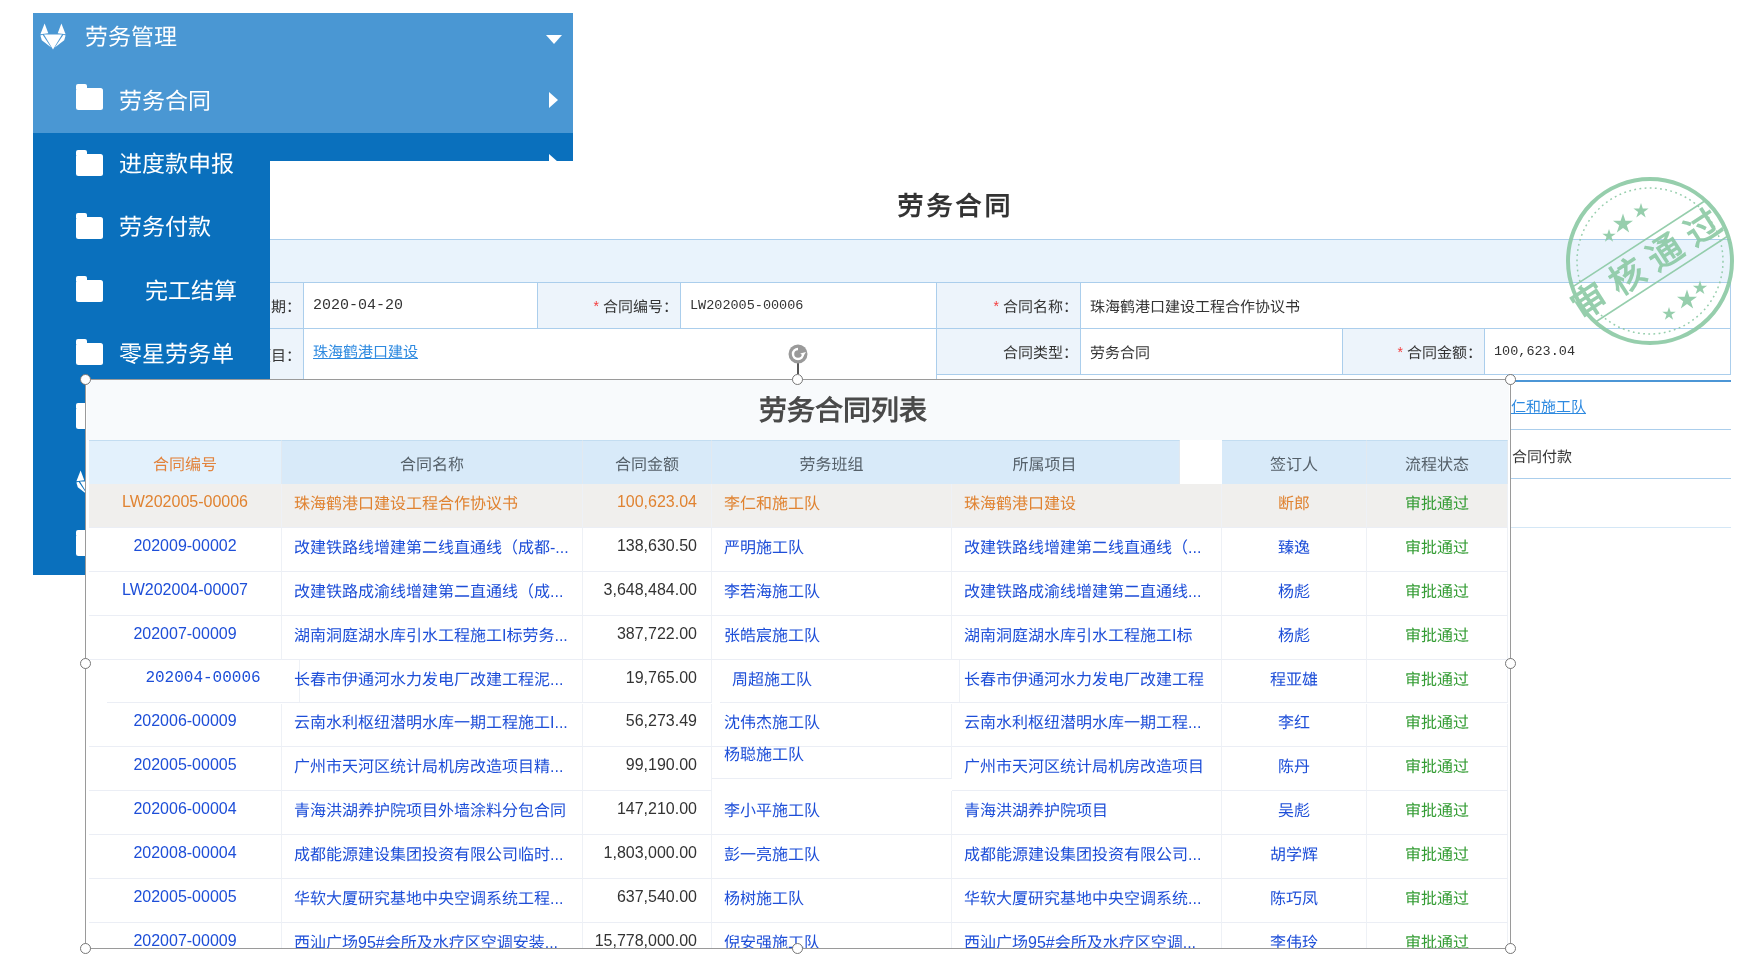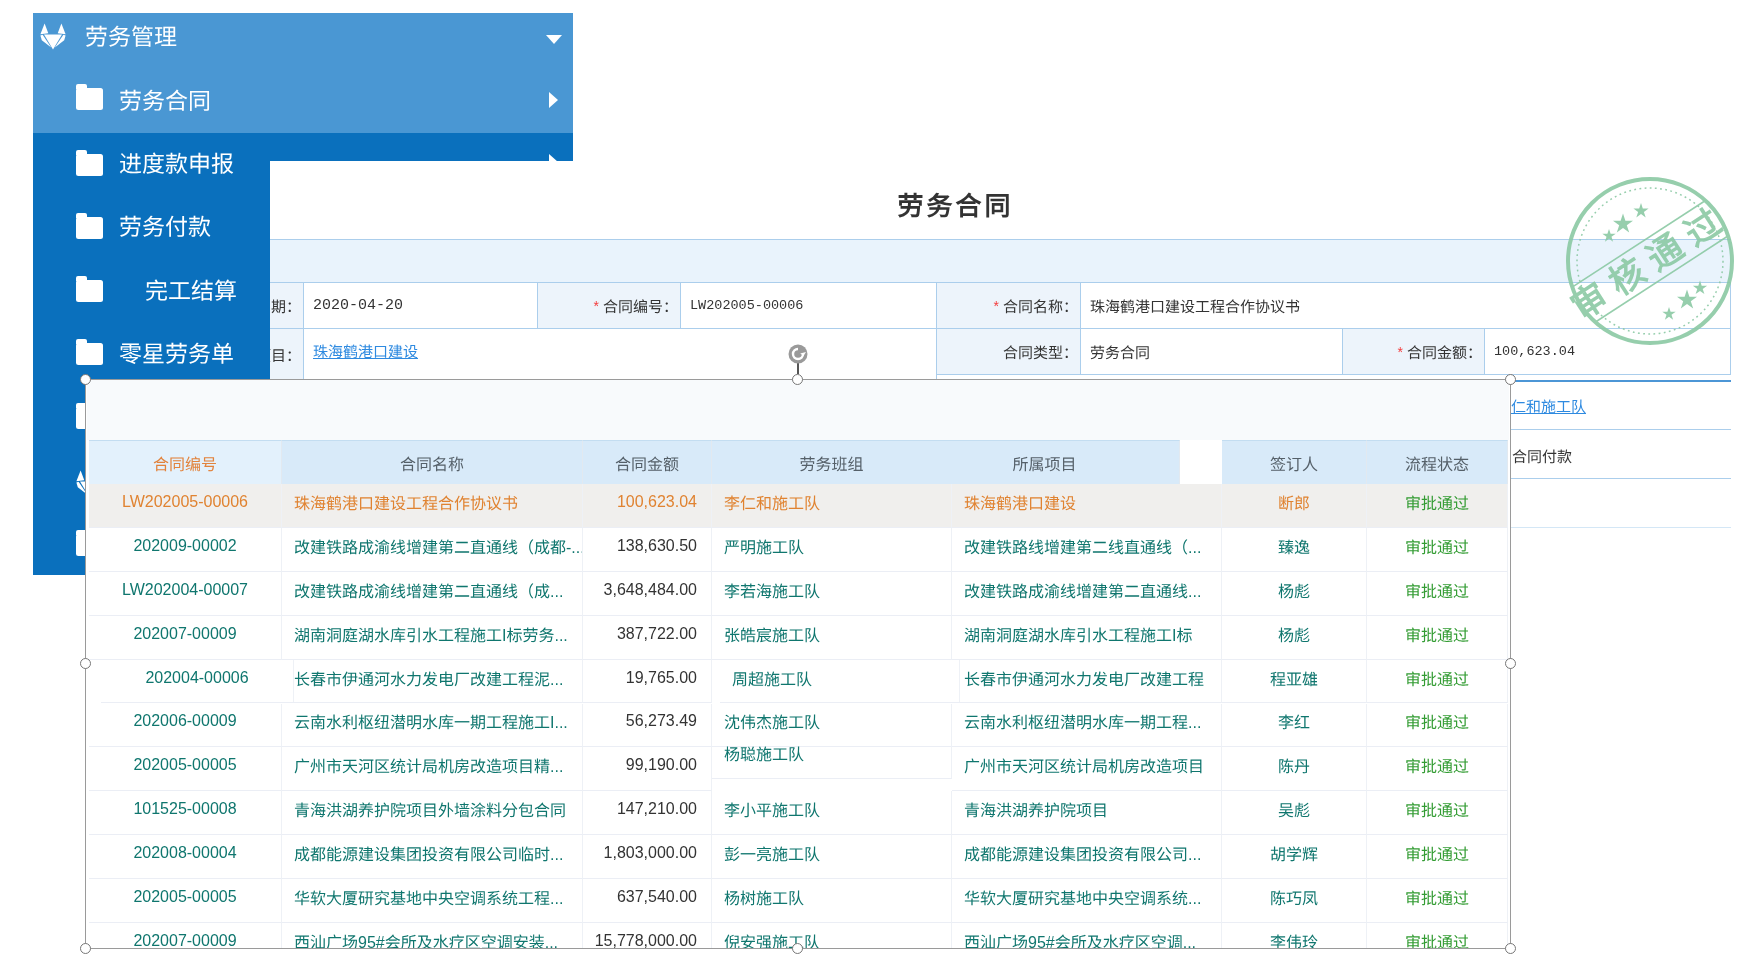--- a/index.html
+++ b/index.html
@@ -28,21 +28,21 @@
 
 .modal { left:85px; top:379px; width:1426px; height:570px; background:#fff; border:1px solid #9a9a9a; z-index:30; overflow:hidden; }
 .mhead { position:absolute; left:1px; top:0; right:1px; height:60px; background:#f8fafc; }
 .mtitle { position:absolute; top:14px; left:517px; width:480px; text-align:center; font-size:28px; line-height:34px; font-weight:bold; color:#4a4a4a; }
 .tbl { position:absolute; left:3px; top:60px; width:1419px; }
 .hcell { position:absolute; height:44px; background:#d8eaf9; border-top:1px solid #c3ddf1; border-right:1px solid #e2e9f0; display:flex; align-items:center; justify-content:center; font-size:16px; color:#556069; }
 .rcell { position:absolute; height:43.9px; border-bottom:1px solid #ebeef5; border-right:1px solid #eef1f6; display:flex; align-items:center; padding-bottom:7px; font-size:16px; overflow:hidden; white-space:nowrap; }
 .cc { justify-content:center; }
 .rr { justify-content:flex-end; padding-right:14px; }
 .ll { padding-left:12px; }
-.blue { color:#0f766e; }
+.blue { color:#1d4ed8; }
 .dark { color:#333; }
 .orange { color:#e08331; }
 .green { color:#339c33; }
 
 .hdl { position:absolute; width:11px; height:11px; border-radius:50%; background:#fff; border:1.5px solid #777; z-index:40; }
 </style>
 </head>
 <body>
 
 <div id="base">
@@ -142,78 +142,79 @@
       <path d="M17.7 10.2 L21.4 0.6 L25.6 11.2 Z"></path>
       <path d="M4.0 11.6 L22.0 11.6 L13 26.6 Z"></path>
       <path d="M0.4 12.4 L2.6 11.8 L11.2 24.4 L1.8 17.3 Z"></path>
       <path d="M25.6 12.4 L23.4 11.8 L14.8 24.4 L24.2 17.3 Z"></path>
     </g>
   </svg>
 </div>
 
 <div class="abs modal">
   <div class="mhead"></div>
+  <div class="mtitle">劳务合同列表</div>
   <div class="tbl" id="tbl">
       <div class="hcell" style="left:0px; top:0; width:193px; background:#e3f1fc; color:#e2833c;">合同编号</div>
       <div class="hcell" style="left:193px; top:0; width:301px; ">合同名称</div>
       <div class="hcell" style="left:494px; top:0; width:129px; ">合同金额</div>
       <div class="hcell" style="left:623px; top:0; width:240px; ">劳务班组</div>
       <div class="hcell" style="left:821px; top:0; width:270px; ">所属项目</div>
       <div class="hcell" style="left:1133px; top:0; width:145px; ">签订人</div>
       <div class="hcell" style="left:1278px; top:0; width:141px; ">流程状态</div>
       <div class="rcell cc orange" style="left:0px; top:44px; width:193px; background:#f0efed;">LW202005-00006</div>
       <div class="rcell ll orange" style="left:193px; top:44px; width:301px; background:#f0efed;">珠海鹤港口建设工程合作协议书</div>
       <div class="rcell rr orange" style="left:494px; top:44px; width:129px; background:#f0efed;">100,623.04</div>
       <div class="rcell ll orange" style="left:623px; top:44px; width:240px; background:#f0efed;">李仁和施工队</div>
       <div class="rcell ll orange" style="left:863px; top:44px; width:270px; background:#f0efed;">珠海鹤港口建设</div>
       <div class="rcell cc orange" style="left:1133px; top:44px; width:145px; background:#f0efed;">断郎</div>
       <div class="rcell cc green" style="left:1278px; top:44px; width:141px; background:#f0efed;">审批通过</div>
       <div class="rcell cc blue" style="left:0px; top:87.9px; width:193px; ">202009-00002</div>
-      <div class="rcell ll blue" style="left:193px; top:87.9px; width:301px; ">改建铁路成渝线增建第二直通线（成都-...</div>
+      <div class="rcell ll blue" style="left:193px; top:87.9px; width:301px; ">改建铁路线增建第二线直通线（成都-...</div>
       <div class="rcell rr dark" style="left:494px; top:87.9px; width:129px; ">138,630.50</div>
       <div class="rcell ll blue" style="left:623px; top:87.9px; width:240px; ">严明施工队</div>
       <div class="rcell ll blue" style="left:863px; top:87.9px; width:270px; ">改建铁路线增建第二线直通线（...</div>
       <div class="rcell cc blue" style="left:1133px; top:87.9px; width:145px; ">臻逸</div>
       <div class="rcell cc green" style="left:1278px; top:87.9px; width:141px; ">审批通过</div>
       <div class="rcell cc blue" style="left:0px; top:131.8px; width:193px; ">LW202004-00007</div>
       <div class="rcell ll blue" style="left:193px; top:131.8px; width:301px; ">改建铁路成渝线增建第二直通线（成...</div>
       <div class="rcell rr dark" style="left:494px; top:131.8px; width:129px;text-align:right; ">3,648,484.00</div>
       <div class="rcell ll blue" style="left:623px; top:131.8px; width:240px; ">李若海施工队</div>
       <div class="rcell ll blue" style="left:863px; top:131.8px; width:270px; ">改建铁路成渝线增建第二直通线...</div>
       <div class="rcell cc blue" style="left:1133px; top:131.8px; width:145px; ">杨彪</div>
       <div class="rcell cc green" style="left:1278px; top:131.8px; width:141px; ">审批通过</div>
       <div class="rcell cc blue" style="left:0px; top:175.7px; width:193px; ">202007-00009</div>
       <div class="rcell ll blue" style="left:193px; top:175.7px; width:301px; ">湖南洞庭湖水库引水工程施工I标劳务...</div>
       <div class="rcell rr dark" style="left:494px; top:175.7px; width:129px; ">387,722.00</div>
       <div class="rcell ll blue" style="left:623px; top:175.7px; width:240px; ">张皓宸施工队</div>
       <div class="rcell ll blue" style="left:863px; top:175.7px; width:270px; ">湖南洞庭湖水库引水工程施工I标</div>
       <div class="rcell cc blue" style="left:1133px; top:175.7px; width:145px; ">杨彪</div>
       <div class="rcell cc green" style="left:1278px; top:175.7px; width:141px; ">审批通过</div>
-      <div class="rcell cc blue" style="left:12px; top:219.6px; width:193px; ">202004-00006</div>
+      <div class="rcell cc blue" style="left:18px; top:219.6px; width:193px;font-family:Liberation Mono, monospace; ">202004-00006</div>
       <div class="rcell ll blue" style="left:193px; top:219.6px; width:301px; ">长春市伊通河水力发电厂改建工程泥...</div>
       <div class="rcell rr dark" style="left:494px; top:219.6px; width:129px; ">19,765.00</div>
       <div class="rcell ll blue" style="left:631px; top:219.6px; width:240px;font-family:Liberation Mono, monospace; ">周超施工队</div>
       <div class="rcell ll blue" style="left:863px; top:219.6px; width:270px; ">长春市伊通河水力发电厂改建工程</div>
       <div class="rcell cc blue" style="left:1133px; top:219.6px; width:145px; ">程亚雄</div>
       <div class="rcell cc green" style="left:1278px; top:219.6px; width:141px; ">审批通过</div>
       <div class="rcell cc blue" style="left:0px; top:263.5px; width:193px; ">202006-00009</div>
       <div class="rcell ll blue" style="left:193px; top:263.5px; width:301px; ">云南水利枢纽潜明水库一期工程施工I...</div>
       <div class="rcell rr dark" style="left:494px; top:263.5px; width:129px; ">56,273.49</div>
       <div class="rcell ll blue" style="left:623px; top:263.5px; width:240px; ">沈伟杰施工队</div>
       <div class="rcell ll blue" style="left:863px; top:263.5px; width:270px; ">云南水利枢纽潜明水库一期工程...</div>
       <div class="rcell cc blue" style="left:1133px; top:263.5px; width:145px; ">李红</div>
       <div class="rcell cc green" style="left:1278px; top:263.5px; width:141px; ">审批通过</div>
       <div class="rcell cc blue" style="left:0px; top:307.4px; width:193px; ">202005-00005</div>
       <div class="rcell ll blue" style="left:193px; top:307.4px; width:301px; ">广州市天河区统计局机房改造项目精...</div>
       <div class="rcell rr dark" style="left:494px; top:307.4px; width:129px; ">99,190.00</div>
       <div class="rcell ll blue" style="left:623px; top:295px; width:240px; ">杨聪施工队</div>
       <div class="rcell ll blue" style="left:863px; top:307.4px; width:270px; ">广州市天河区统计局机房改造项目</div>
       <div class="rcell cc blue" style="left:1133px; top:307.4px; width:145px; ">陈丹</div>
       <div class="rcell cc green" style="left:1278px; top:307.4px; width:141px; ">审批通过</div>
-      <div class="rcell cc blue" style="left:0px; top:351.3px; width:193px; ">101525-00008</div>
+      <div class="rcell cc blue" style="left:0px; top:351.3px; width:193px; ">202006-00004</div>
       <div class="rcell ll blue" style="left:193px; top:351.3px; width:301px; ">青海洪湖养护院项目外墙涂料分包合同</div>
       <div class="rcell rr dark" style="left:494px; top:351.3px; width:129px; ">147,210.00</div>
       <div class="rcell ll blue" style="left:623px; top:351.3px; width:240px; ">李小平施工队</div>
       <div class="rcell ll blue" style="left:863px; top:351.3px; width:270px; ">青海洪湖养护院项目</div>
       <div class="rcell cc blue" style="left:1133px; top:351.3px; width:145px; ">吴彪</div>
       <div class="rcell cc green" style="left:1278px; top:351.3px; width:141px; ">审批通过</div>
       <div class="rcell cc blue" style="left:0px; top:395.2px; width:193px; ">202008-00004</div>
       <div class="rcell ll blue" style="left:193px; top:395.2px; width:301px; ">成都能源建设集团投资有限公司临时...</div>
       <div class="rcell rr dark" style="left:494px; top:395.2px; width:129px; ">1,803,000.00</div>
       <div class="rcell ll blue" style="left:623px; top:395.2px; width:240px; ">彭一亮施工队</div>

